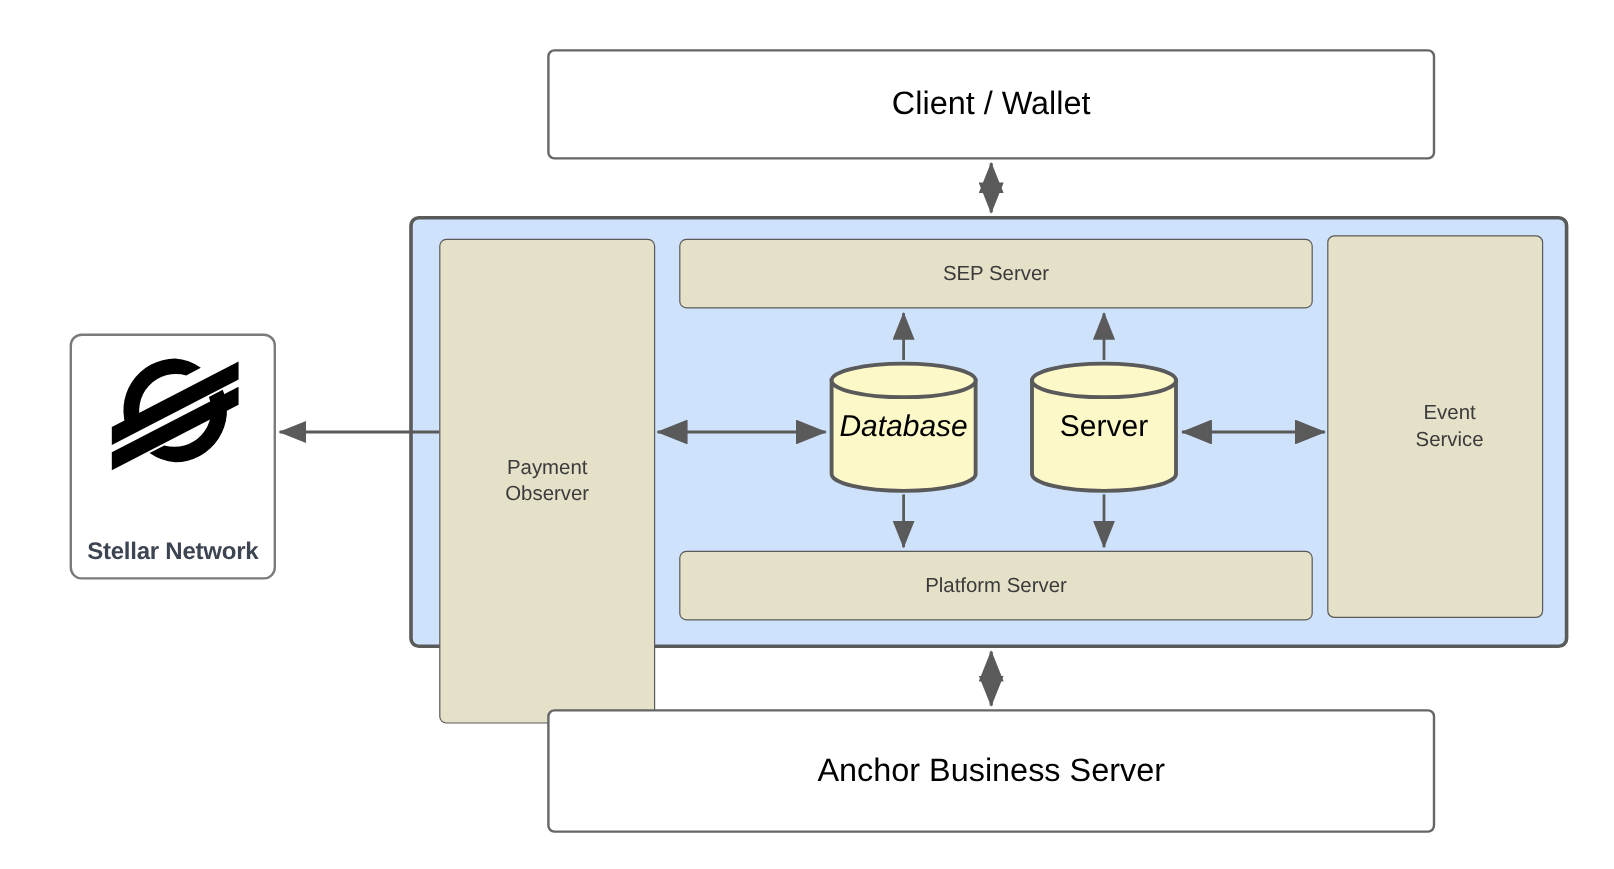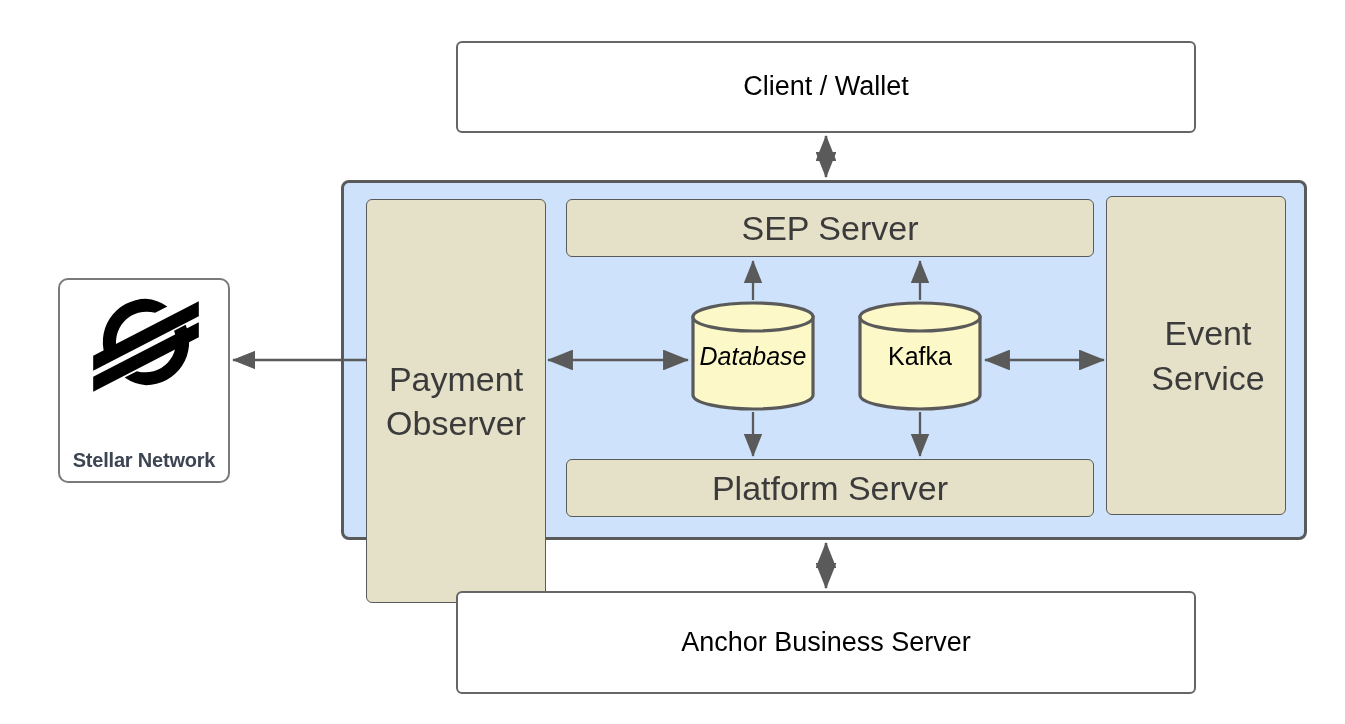--- a/index.html
+++ b/index.html
@@ -39,21 +39,21 @@
     background: #cfe2fb;
     border: 3px solid #5a5a5a;
     border-radius: 8px;
   }
   
   .service-box {
     background: #e5e0c8;
     border: 1.6px solid #5a5a5a;
     border-radius: 6px;
     color: #3b3b3b;
-    font-size: 34px;
+    font-size: 17px;
     line-height: 1.3;
   }
   
   .stellar-card {
     background: #ffffff;
     border: 2px solid #7a7a7a;
     border-radius: 10px;
     display: block;
   }
   .stellar-logo {
@@ -136,21 +136,21 @@
       <ellipse cx="63" cy="17" rx="60" ry="14" fill="#fcf8c8" stroke="#5a5a5a" stroke-width="3.2"></ellipse>
     </svg>
     <span class="cyl-label">Database</span>
   </div>
 
   <div class="cylinder" style="left:857px; top:300px; width:126px; height:112px;">
     <svg class="cyl-svg" width="126" height="112" viewBox="0 0 126 112">
       <path d="M3,17 L3,95 A60,14 0 0 0 123,95 L123,17 Z" fill="#fcf8c8" stroke="#5a5a5a" stroke-width="3.2"></path>
       <ellipse cx="63" cy="17" rx="60" ry="14" fill="#fcf8c8" stroke="#5a5a5a" stroke-width="3.2"></ellipse>
     </svg>
-    <span class="cyl-label">Kafka</span>
+    <span class="cyl-label">Server</span>
   </div>
 
   <div class="node stellar-card" style="left:58px; top:278px; width:172px; height:205px;">
     <svg class="stellar-logo" viewBox="0 0 120 100">
       <defs>
         <clipPath id="barclip">
           <path d="M0,0 H120 V100 H0 Z"></path>
         </clipPath>
       </defs>
       <g>

